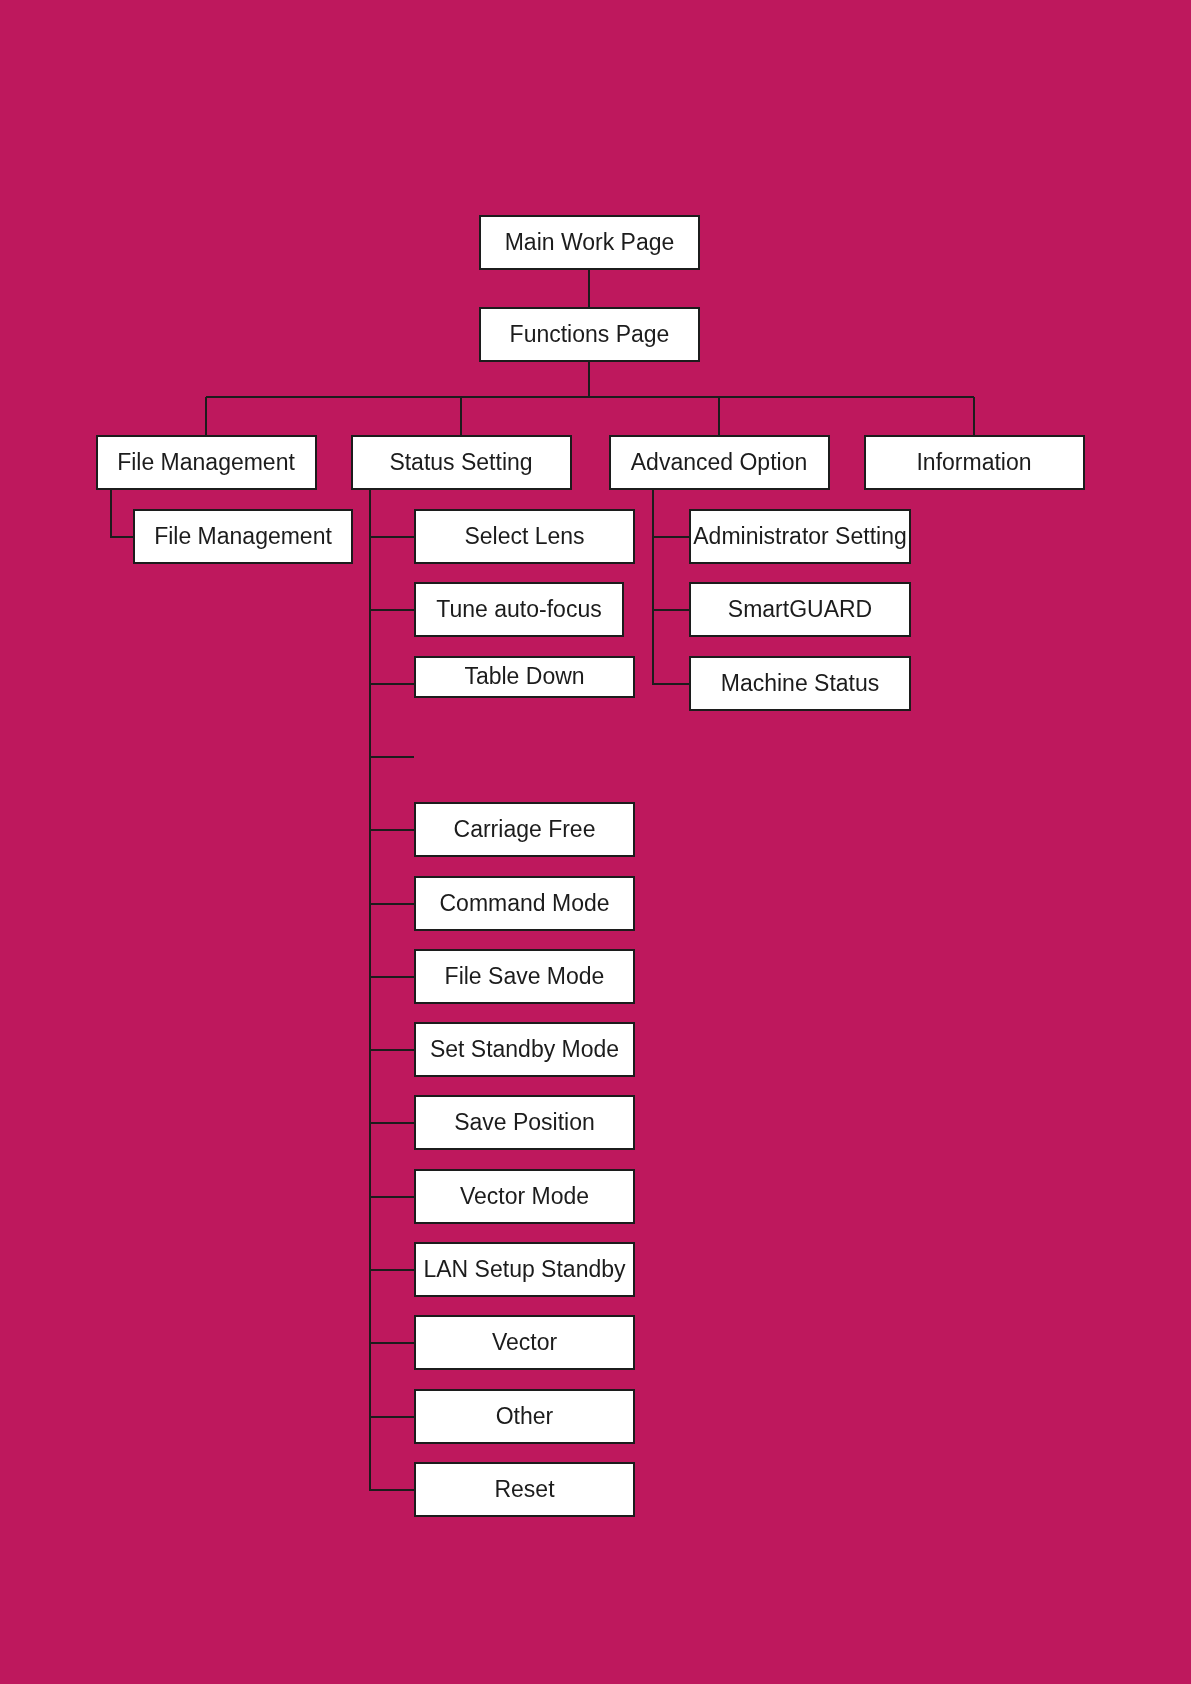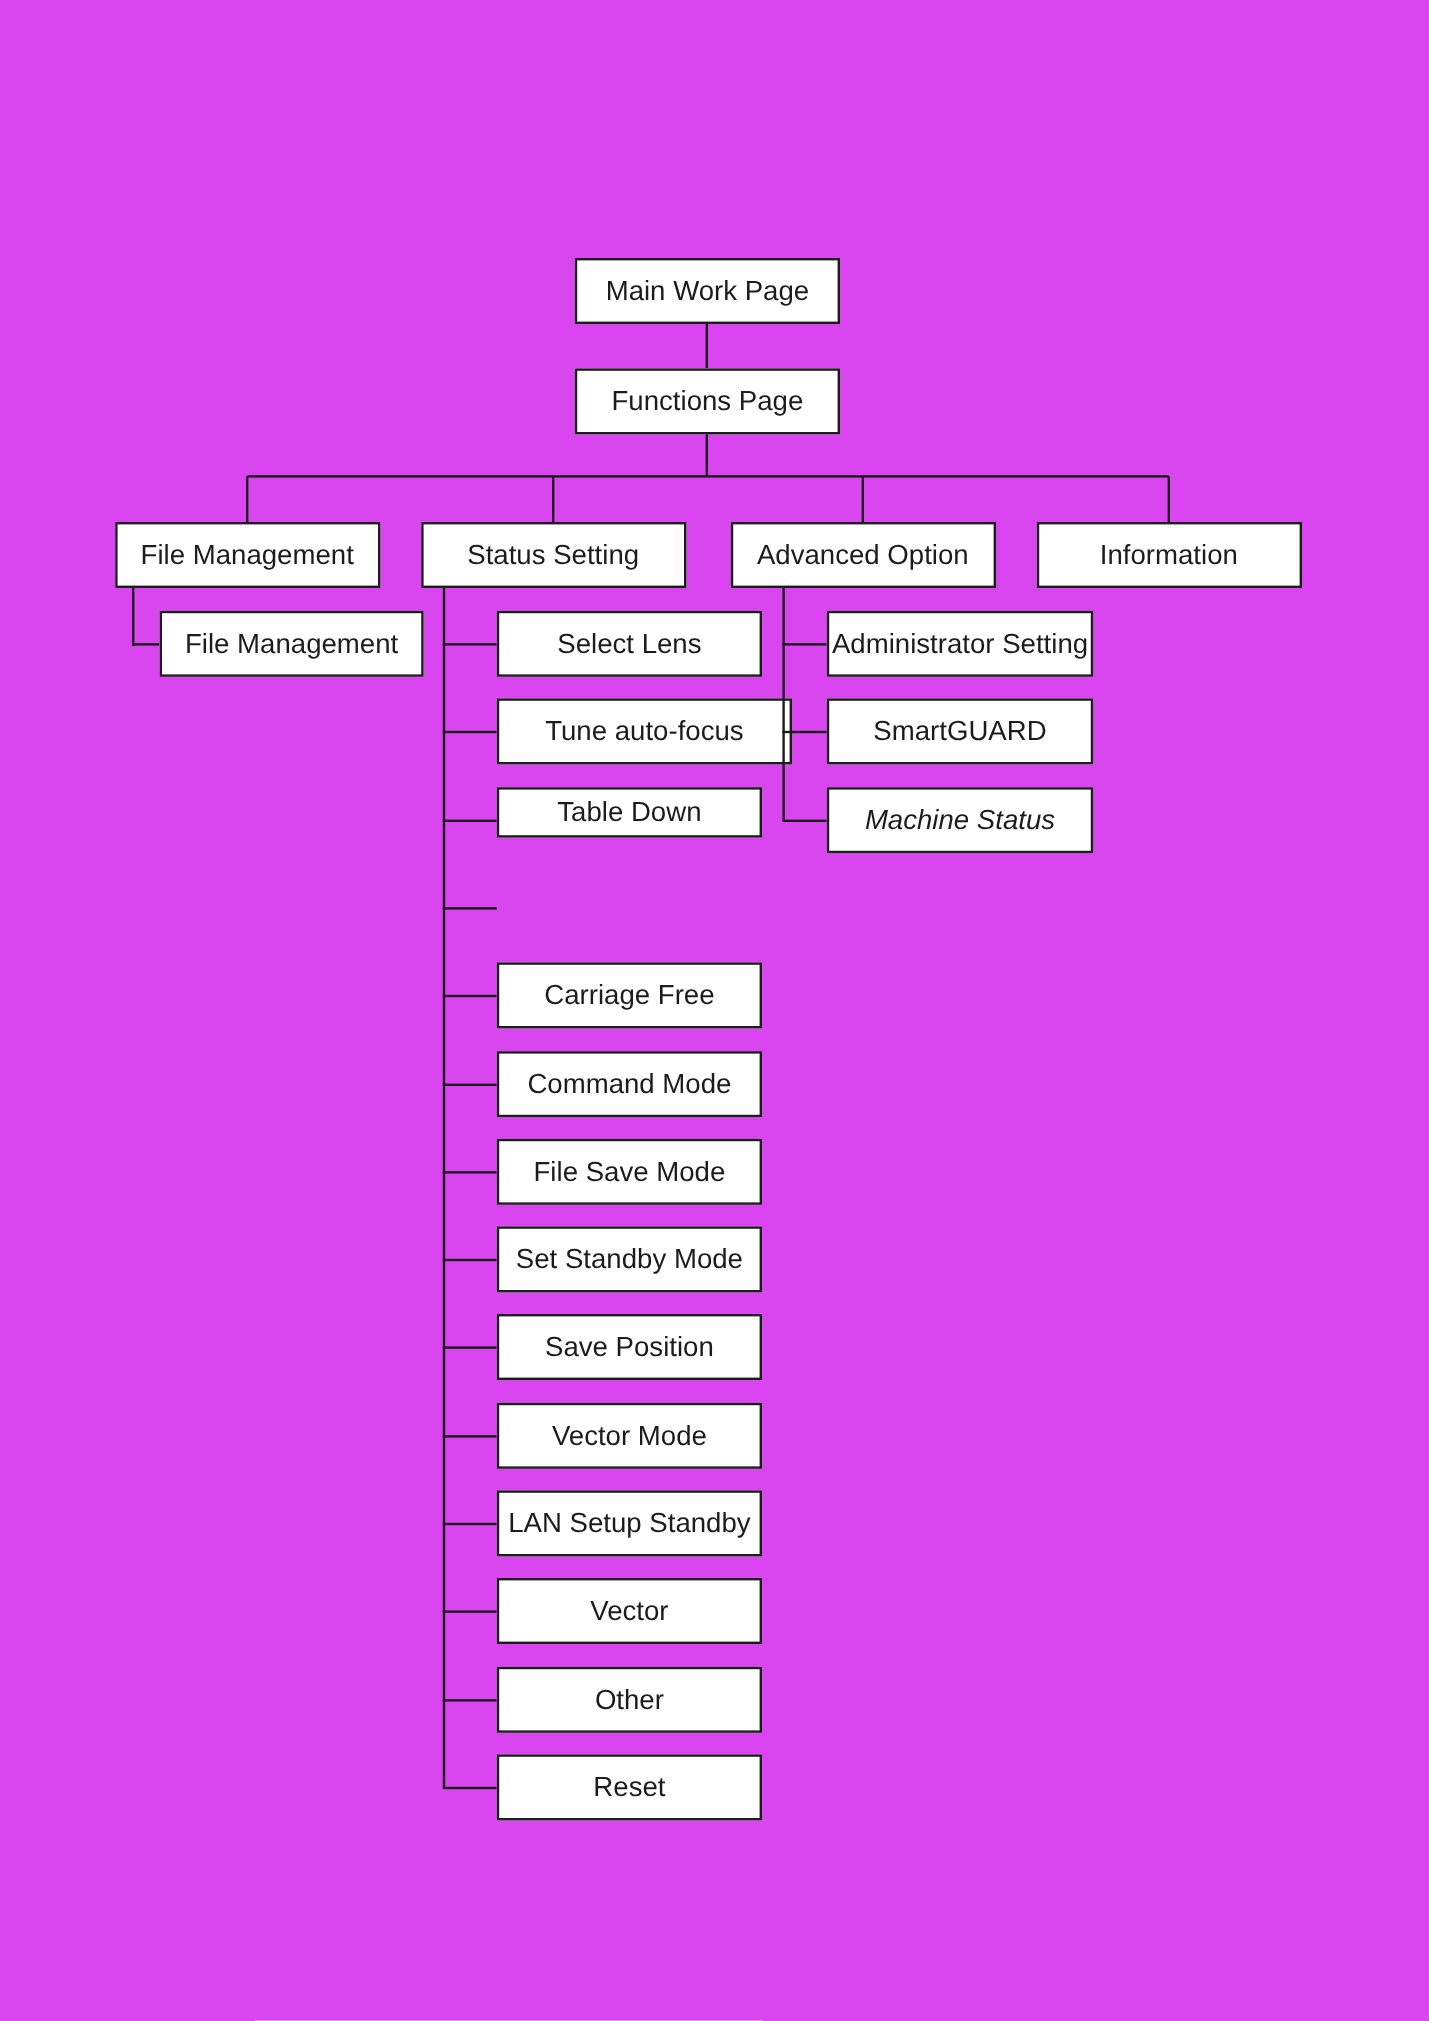--- a/index.html
+++ b/index.html
@@ -4,21 +4,21 @@
 <style>
   html, body {
     margin: 0;
     padding: 0;
     background: #ffffff;
   }
   .canvas {
     position: relative;
     width: 1191px;
     height: 1684px;
-    background: #d946ef;
+    background: #be185d;
     overflow: hidden;
     font-family: "Liberation Sans", sans-serif;
   }
   .node {
     position: absolute;
     box-sizing: border-box;
     background: #ffffff;
     border: 2px solid #1c1c1c;
     display: flex;
     align-items: center;
@@ -47,21 +47,21 @@
     <div class="node" style="left: 95.5px; top: 435px; width: 221px; height: 55px;">File Management</div>
     <div class="line" style="left: 110px; top: 490px; width: 2px; height: 47.5px;"></div>
     <div class="line" style="left: 110px; top: 535.5px; width: 23px; height: 2px;"></div>
     <div class="node" style="left: 133px; top: 509px; width: 220px; height: 55px;">File Management</div>
     <div class="line" style="left: 460px; top: 397px; width: 2px; height: 38px;"></div>
     <div class="node" style="left: 350.5px; top: 435px; width: 221px; height: 55px;">Status Setting</div>
     <div class="line" style="left: 369px; top: 490px; width: 2px; height: 1000.4px;"></div>
     <div class="line" style="left: 369px; top: 535.5px; width: 45px; height: 2px;"></div>
     <div class="node" style="left: 414px; top: 509px; width: 221px; height: 55px;">Select Lens</div>
     <div class="line" style="left: 369px; top: 608.5px; width: 45px; height: 2px;"></div>
-    <div class="node" style="left: 414px; top: 582px; width: 246px; height: 55px;">Tune auto-focus</div>
+    <div class="node" style="left: 414px; top: 582px; width: 210px; height: 55px;">Tune auto-focus</div>
     <div class="line" style="left: 369px; top: 682.5px; width: 45px; height: 2px;"></div>
     <div class="node" style="left: 414px; top: 656px; width: 221px; height: 42px;">Table Down</div>
     <div class="line" style="left: 369px; top: 755.5px; width: 45px; height: 2px;"></div>
     <div class="line" style="left: 369px; top: 828.5px; width: 45px; height: 2px;"></div>
     <div class="node" style="left: 414px; top: 802px; width: 221px; height: 55px;">Carriage Free</div>
     <div class="line" style="left: 369px; top: 902.5px; width: 45px; height: 2px;"></div>
     <div class="node" style="left: 414px; top: 876px; width: 221px; height: 55px;">Command Mode</div>
     <div class="line" style="left: 369px; top: 975.5px; width: 45px; height: 2px;"></div>
     <div class="node" style="left: 414px; top: 949px; width: 221px; height: 55px;">File Save Mode</div>
     <div class="line" style="left: 369px; top: 1048.5px; width: 45px; height: 2px;"></div>
@@ -79,16 +79,16 @@
     <div class="line" style="left: 369px; top: 1488.5px; width: 45px; height: 2px;"></div>
     <div class="node" style="left: 414px; top: 1462px; width: 221px; height: 55px;">Reset</div>
     <div class="line" style="left: 718px; top: 397px; width: 2px; height: 38px;"></div>
     <div class="node" style="left: 608.5px; top: 435px; width: 221px; height: 55px;">Advanced Option</div>
     <div class="line" style="left: 652px; top: 490px; width: 2px; height: 194.1px;"></div>
     <div class="line" style="left: 652px; top: 535.5px; width: 37px; height: 2px;"></div>
     <div class="node" style="left: 689px; top: 509px; width: 222px; height: 55px;">Administrator Setting</div>
     <div class="line" style="left: 652px; top: 608.5px; width: 37px; height: 2px;"></div>
     <div class="node" style="left: 689px; top: 582px; width: 222px; height: 55px;">SmartGUARD</div>
     <div class="line" style="left: 652px; top: 682.5px; width: 37px; height: 2px;"></div>
-    <div class="node" style="left: 689px; top: 656px; width: 222px; height: 55px; font-style: italic;">Machine Status</div>
+    <div class="node" style="left: 689px; top: 656px; width: 222px; height: 55px;">Machine Status</div>
     <div class="line" style="left: 973px; top: 397px; width: 2px; height: 38px;"></div>
     <div class="node" style="left: 863.5px; top: 435px; width: 221px; height: 55px;">Information</div>
   </div>
 
 </body></html>

